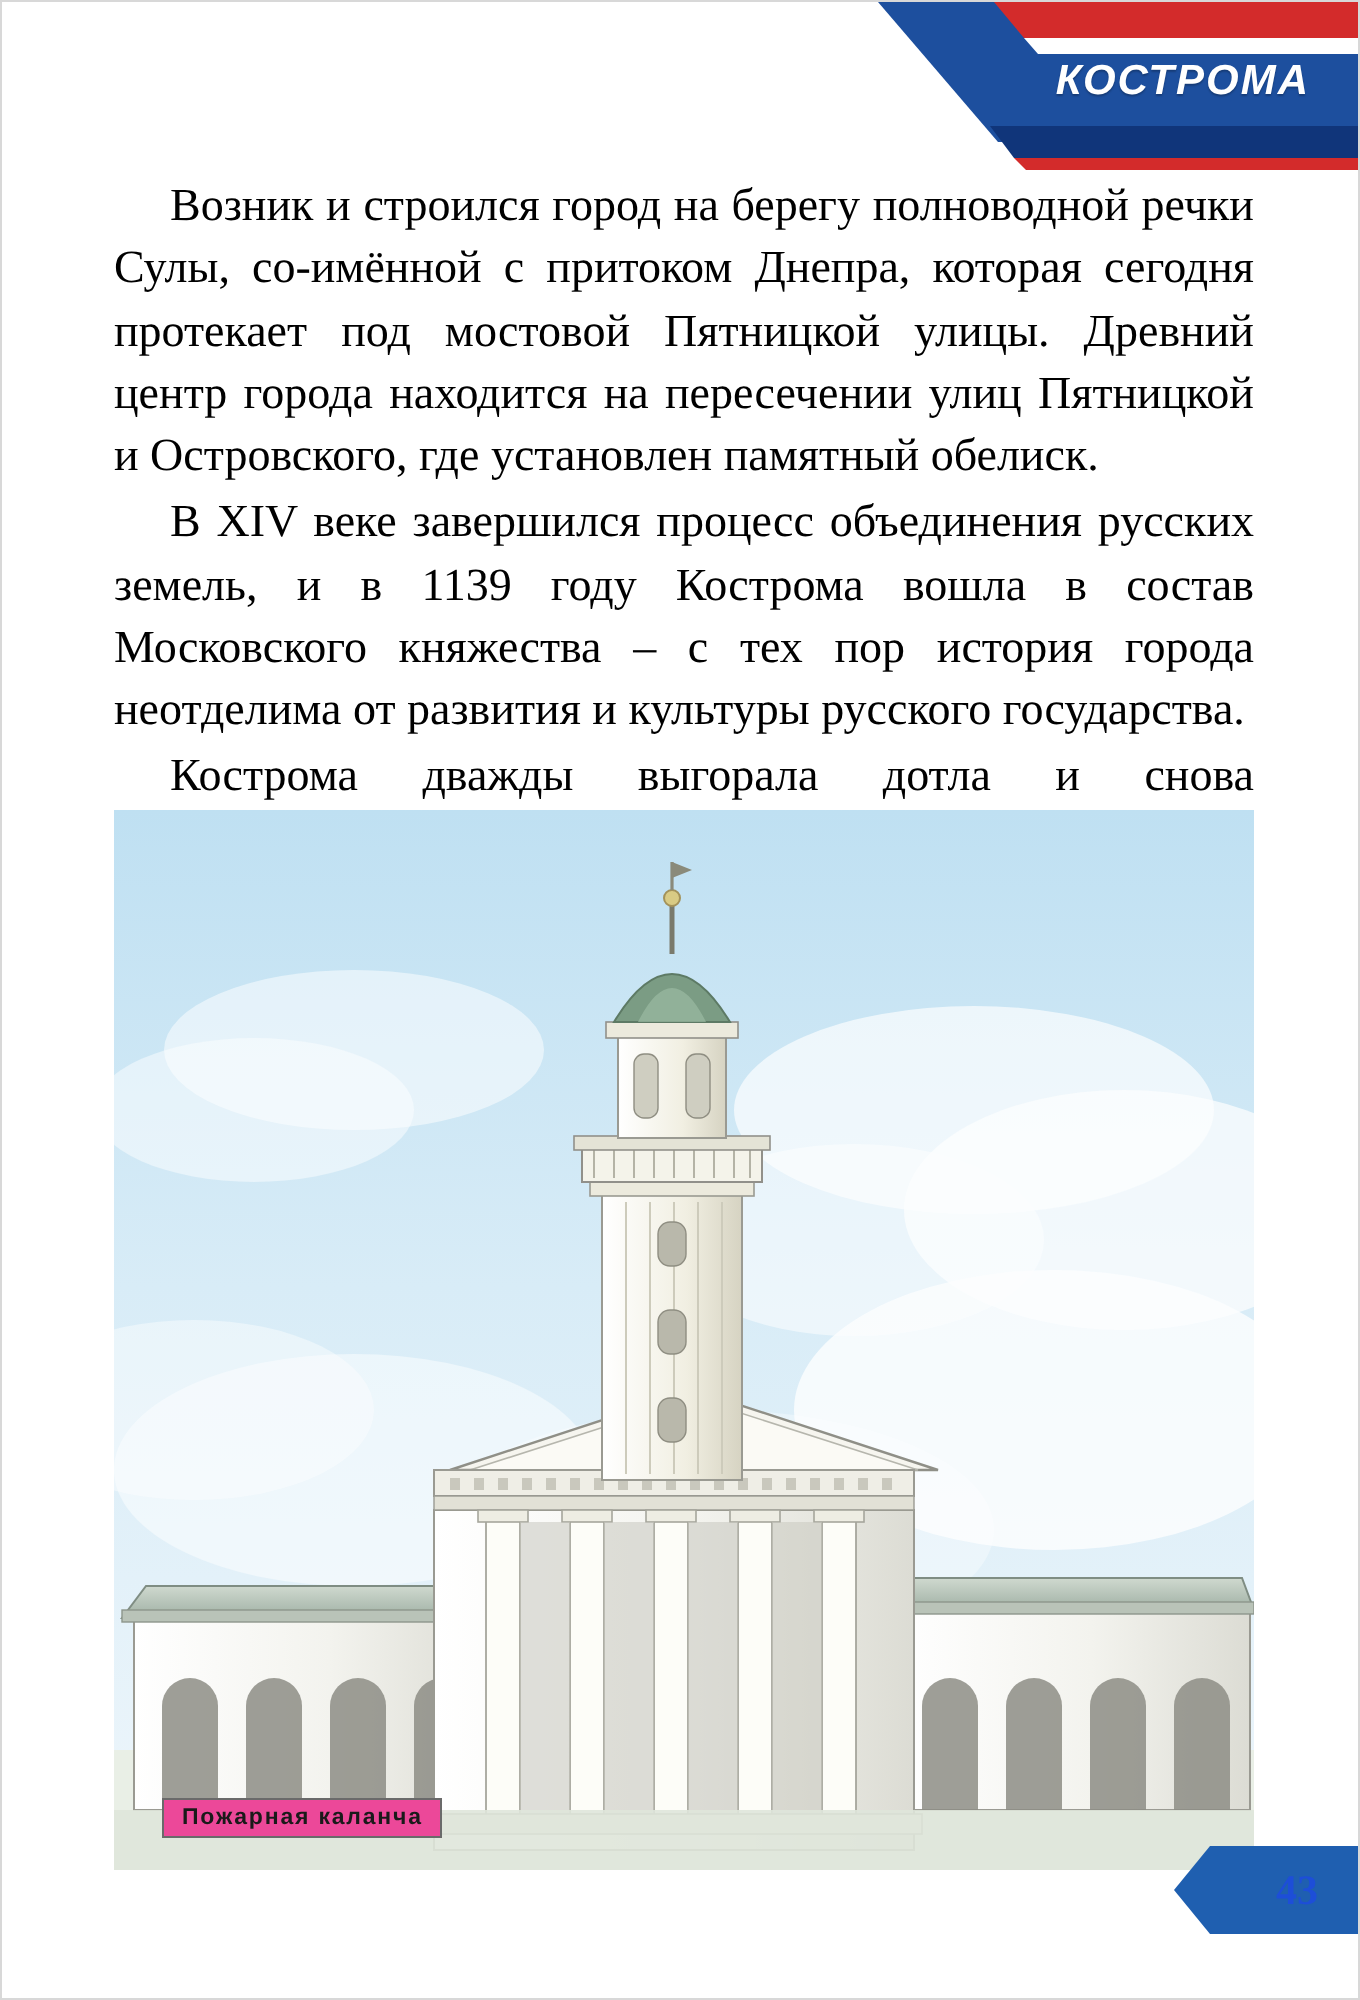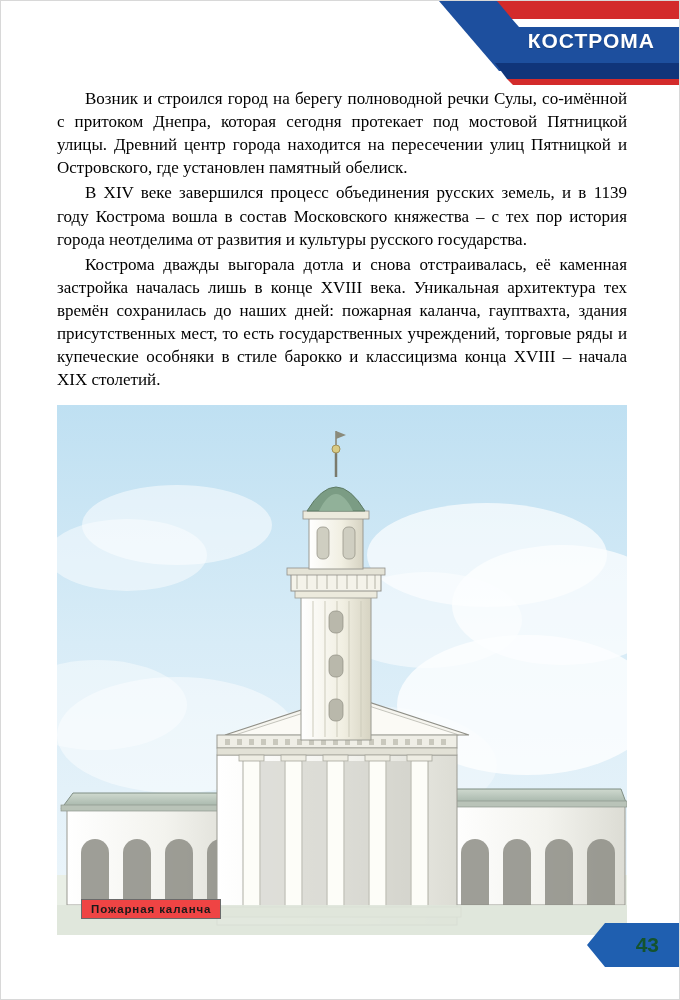--- a/index.html
+++ b/index.html
@@ -37,37 +37,38 @@
     height: 86px;
     overflow: hidden;
   }
   .banner-svg { display: block; }
   .header-title {
     position: absolute;
     right: 24px;
     top: 28px;
     font-family: "Liberation Sans", sans-serif;
     font-weight: bold;
+    font-style: italic;
     font-size: 21px;
     letter-spacing: 1px;
     color: #ffffff;
     text-transform: uppercase;
     text-shadow: 0 1px 1px rgba(0,0,0,0.25);
   }
 
   
   .content {
     position: absolute;
     left: 56px;
     top: 86px;
     width: 570px;
   }
   p.para {
     margin: 0 0 2px 0;
-    font-size: 17px;
+    font-size: 23px;
     line-height: 1.36;
     text-align: justify;
     text-indent: 28px;
     hyphens: manual;
   }
 
   
   .figure {
     position: absolute;
     left: 56px;
@@ -76,21 +77,21 @@
     height: 530px;
     overflow: hidden;
     background: #cfe6f4;
   }
   .fig-svg { display: block; }
 
   .caption {
     position: absolute;
     left: 24px;
     bottom: 16px;
-    background: #ef4444;
+    background: #ec4899;
     border: 1px solid #6a6a6a;
     padding: 3px 9px 3px 9px;
     font-family: "Liberation Sans", sans-serif;
     font-size: 11.5px;
     font-weight: bold;
     letter-spacing: 0.9px;
     color: #1a1a1a;
     white-space: nowrap;
   }
 
@@ -100,24 +101,24 @@
     right: 0;
     bottom: 32px;
     width: 92px;
     height: 44px;
     overflow: hidden;
   }
   .page-number {
     position: absolute;
     right: 20px;
     top: 10px;
-    font-family: Liberation Sans, sans-serif;
+    font-family: Liberation Serif, serif;
     font-weight: bold;
     font-size: 21px;
-    color: #14532d;
+    color: #1d4ed8;
   }
 </style>
 </head>
 <body>
 
 <div class="page">
 
   <div class="header-banner">
     <svg class="banner-svg" width="300" height="86" viewBox="0 0 300 86">
       <polygon points="300,0 300,70 120,70 60,0" fill="#1d4f9e"></polygon>

